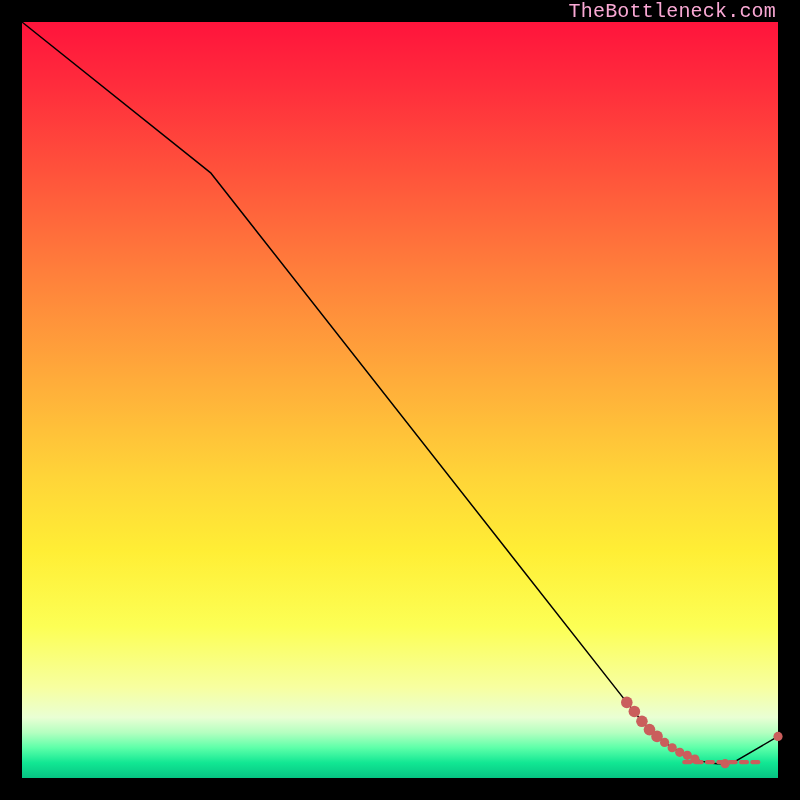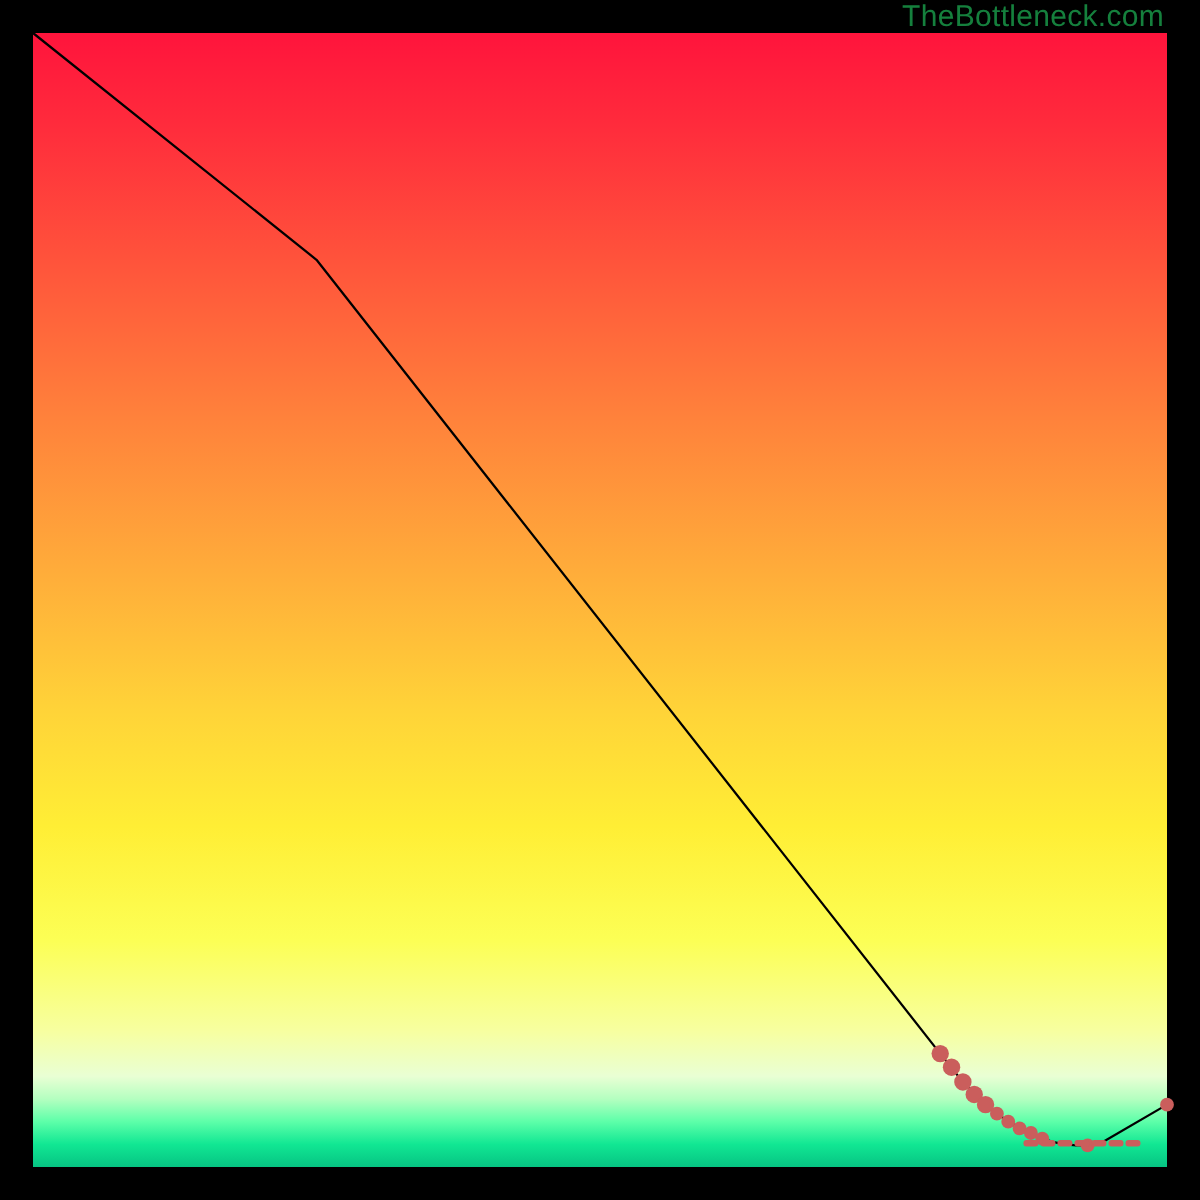--- a/index.html
+++ b/index.html
@@ -32,24 +32,24 @@
       #b4ffc0 94%,
       #5dffa9 96%,
       #11e793 98%,
       #06c483 100%
     );
   }
   .watermark {
     position: absolute;
     top: 0px;
     right: 24px;
-    font-family: Liberation Sans, sans-serif;
+    font-family: Liberation Mono, monospace;
     font-size: 20px;
     font-weight: 500;
-    color: #15803d;
+    color: #f9a8d4;
     letter-spacing: 0.2px;
     user-select: none;
   }
   svg.overlay {
     position: absolute;
     left: 22px;
     top: 22px;
     width: 756px;
     height: 756px;
     overflow: visible;

